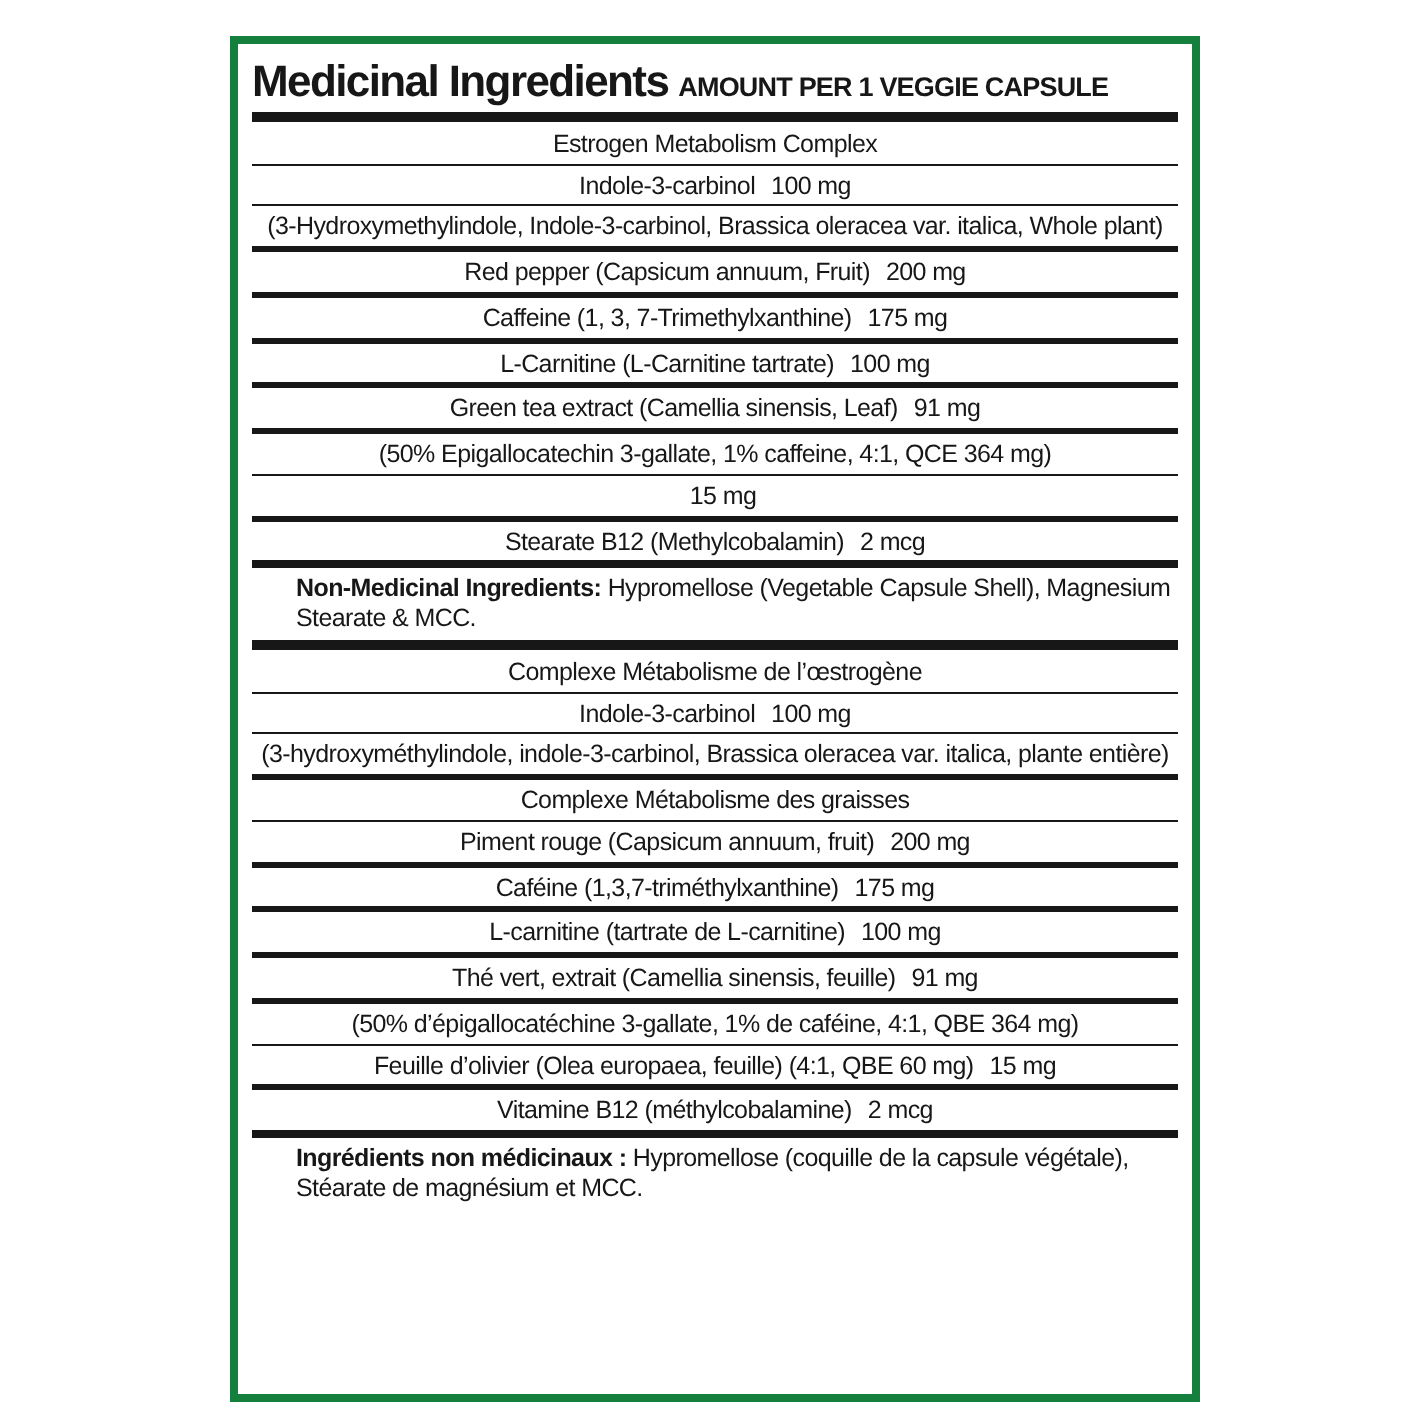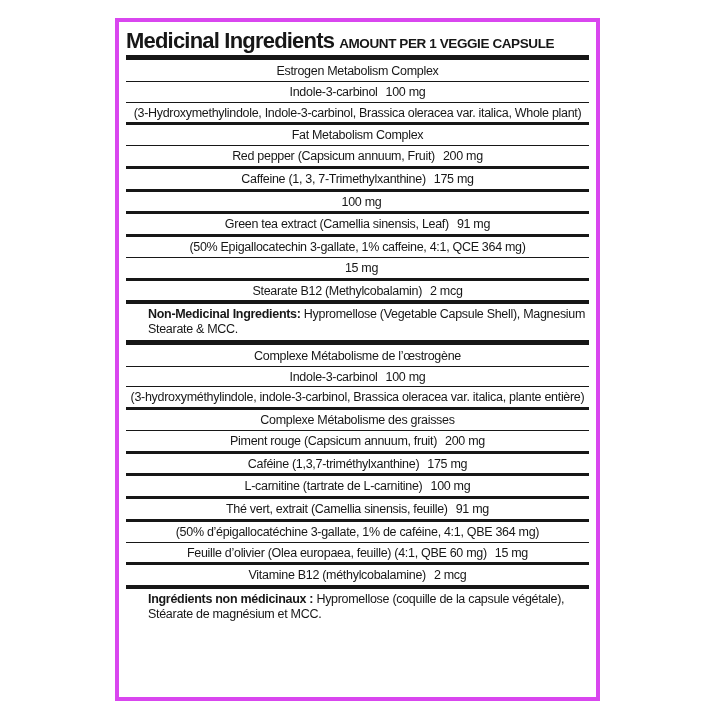--- a/index.html
+++ b/index.html
@@ -8,21 +8,21 @@
     background: #ffffff;
     font-family: "Liberation Sans", sans-serif;
     color: #171717;
     overflow: hidden;
   }
   .canvas { position: relative; width: 711px; height: 711px; background: #fff; }
   .panel {
     position: absolute;
     left: 115px; top: 18px;
     width: 485px; height: 683px;
-    border: 4px solid #d946ef;
+    border: 4px solid #15803d;
     background: #fff;
     padding: 3px 7px 0 7px;
     letter-spacing: -0.3px;
   }
   .title-row {
     font-weight: bold;
     padding: 4px 0 3px 0;
     white-space: nowrap;
     line-height: 1.05;
   }
@@ -72,33 +72,31 @@
         </div>
         <div class="row">
           <span class="name">Indole-3-carbinol</span>
           <span class="amount">100 mg</span>
         </div>
         <div class="row">
           <span class="name">(3-Hydroxymethylindole, Indole-3-carbinol, Brassica oleracea var. italica, Whole plant)</span>
         </div>
         <div class="sepline-double"></div>
         <div class="row">
-          <span class="name">Fat Metabolism Complex</span>
-        </div>
-        <div class="row">
           <span class="name">Red pepper (Capsicum annuum, Fruit)</span>
           <span class="amount">200 mg</span>
         </div>
         <div class="sepline-double"></div>
         <div class="row">
           <span class="name">Caffeine (1, 3, 7-Trimethylxanthine)</span>
           <span class="amount">175 mg</span>
         </div>
         <div class="sepline-double"></div>
         <div class="row">
+          <span class="name">L-Carnitine (L-Carnitine tartrate)</span>
           <span class="amount">100 mg</span>
         </div>
         <div class="sepline-double"></div>
         <div class="row">
           <span class="name">Green tea extract (Camellia sinensis, Leaf)</span>
           <span class="amount">91 mg</span>
         </div>
         <div class="sepline-double"></div>
         <div class="row">
           <span class="name">(50% Epigallocatechin 3-gallate, 1% caffeine, 4:1, QCE 364 mg)</span>

